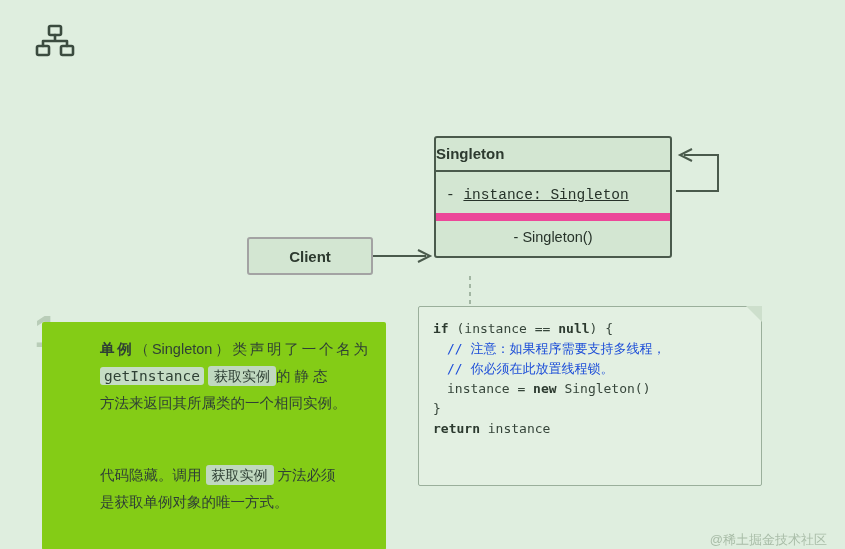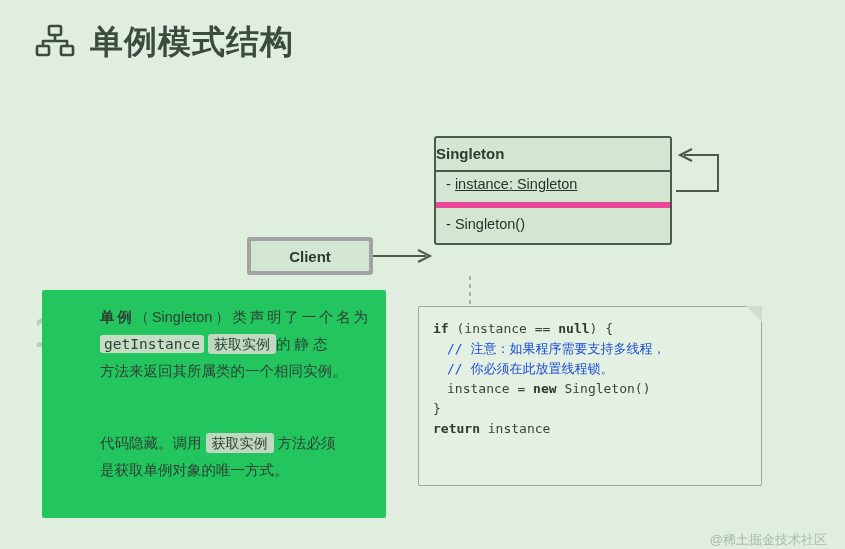--- a/index.html
+++ b/index.html
@@ -51,45 +51,47 @@
   }
   .uml-name {
     text-align: left;
     font-weight: bold;
     font-size: 15px;
     padding: 7px 0 8px 0;
     border-bottom: 2px solid #4a5a4c;
     color: #2d3a2f;
   }
   .uml-attrs {
-    padding: 2px 10px 7px 10px;
-    border-bottom: 6px solid #ec4899;
+    padding: 13px 10px 7px 10px;
+    border-bottom: 8px solid #ec4899;
+    font-family: Liberation Mono, monospace;
   }
   .uml-ops {
     padding: 6px 10px 8px 10px;
+    text-align: center;
   }
   .uml-row {
     font-size: 14.5px;
     line-height: 21px;
     white-space: nowrap;
     color: #27332a;
   }
   .uml-row .member {
     text-decoration: underline;
   }
 
   
   .client-box {
     position: absolute;
     left: 247px;
     top: 237px;
     width: 126px;
     height: 38px;
     background: #d3e6d2;
-    border: 4px solid #a3a3a3;
+    border: 2px solid #a3a3a3;
     border-radius: 3px;
     box-sizing: border-box;
     display: flex;
     align-items: center;
     justify-content: center;
     font-weight: bold;
     font-size: 15px;
     color: #2d3a2f;
   }
 
@@ -133,24 +135,24 @@
     white-space: pre;
   }
   .kw { font-weight: bold; color: #2c3a2f; }
   .cm { color: #1d4ed8; }
   .indent1 { padding-left: 14px; }
 
   
   .desc-panel {
     position: absolute;
     left: 42px;
-    top: 290px;
+    top: 322px;
     width: 344px;
     height: 228px;
-    background: #22c55e;
+    background: #84cc16;
     border-radius: 2px;
     box-sizing: border-box;
     padding: 14px 18px 0 58px;
   }
   .big-number {
     position: absolute;
     left: 34px;
     top: 310px;
     font-size: 44px;
     font-weight: bold;
@@ -192,21 +194,20 @@
 
 <div class="title-bar">
   <span class="title-icon">
     <svg width="42" height="42" viewBox="0 0 42 42" aria-hidden="true">
       <rect x="15" y="6" width="12" height="9" rx="1.5" fill="none" stroke="#3b4b3f" stroke-width="2.6"></rect>
       <rect x="3" y="26" width="12" height="9" rx="1.5" fill="none" stroke="#3b4b3f" stroke-width="2.6"></rect>
       <rect x="27" y="26" width="12" height="9" rx="1.5" fill="none" stroke="#3b4b3f" stroke-width="2.6"></rect>
       <path d="M21 15 L21 21 M9 26 L9 21 L33 21 L33 26" fill="none" stroke="#3b4b3f" stroke-width="2.6" stroke-linecap="round" stroke-linejoin="round"></path>
     </svg>
   </span>
-  <span class="title-text">单例模式结构</span>
 </div>
 
 <svg class="overlay">
 
   <line x1="373" y1="256" x2="426" y2="256" stroke="#4a5a4c" stroke-width="2"></line>
   <polyline points="418,250 430,256 418,262" fill="none" stroke="#4a5a4c" stroke-width="2"></polyline>
 
   <polyline points="676,191 718,191 718,155 684,155" fill="none" stroke="#4a5a4c" stroke-width="2"></polyline>
   <polyline points="692,149 680,155 692,161" fill="none" stroke="#4a5a4c" stroke-width="2"></polyline>
 

